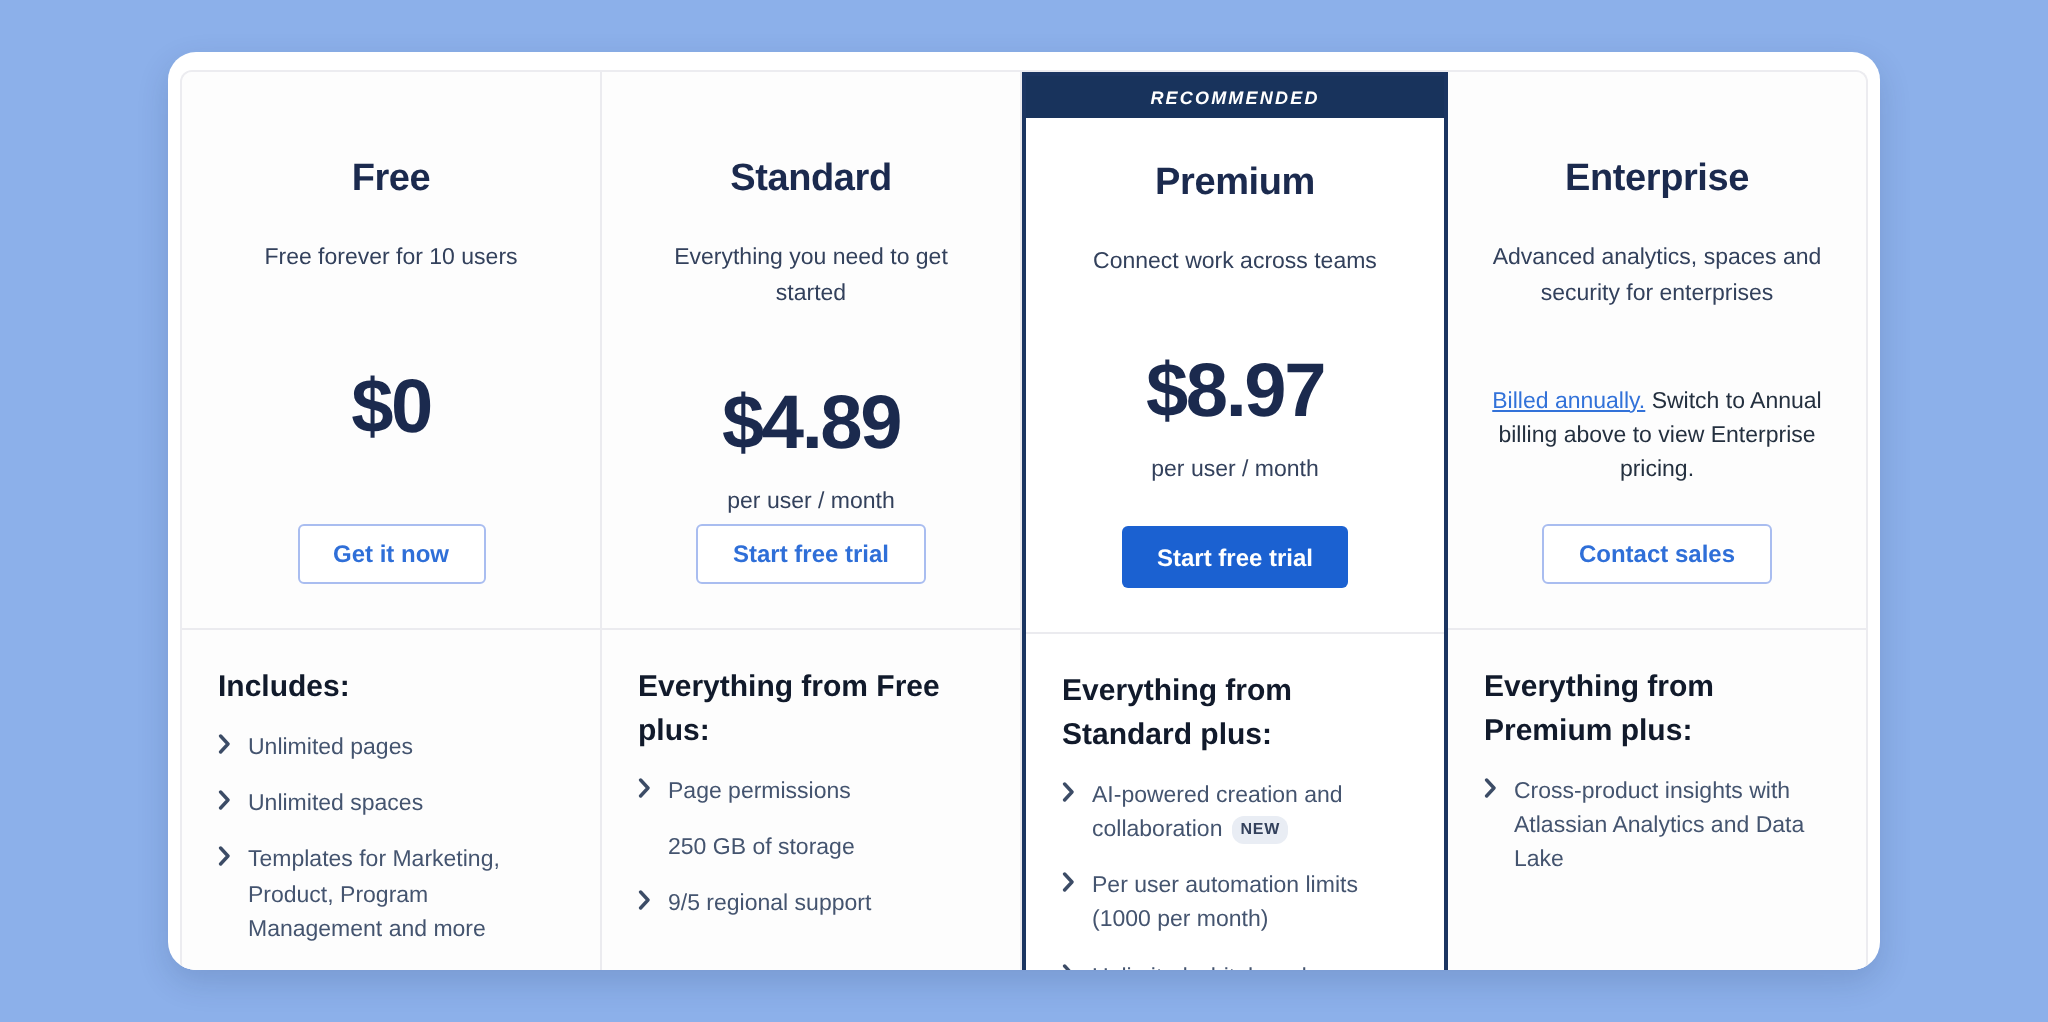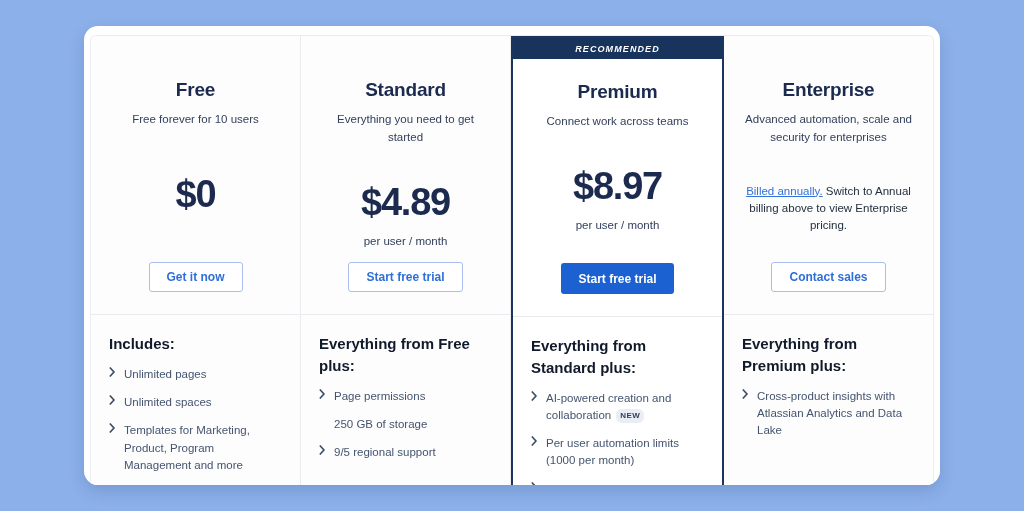--- a/index.html
+++ b/index.html
@@ -94,21 +94,21 @@
 
   .plan-name {
     font-size: 19px;
     font-weight: bold;
     color: #1b2a4e;
     letter-spacing: -0.2px;
     margin-top: 6px;
   }
 
   .plan-tagline {
-    margin-top: 10px;
+    margin-top: 20px;
     font-size: 11.5px;
     line-height: 1.55;
     color: #33415c;
     text-align: center;
     max-width: 168px;
   }
 
   .plan-price {
     font-size: 38px;
     font-weight: bold;
@@ -340,21 +340,21 @@
                 </svg>
               </span>
               <span class="feature-text"><span>Unlimited whiteboards</span></span>
             </div>
           </div>
         </div>
         <div class="plan-col">
           <div class="rec-badge spacer"></div>
           <div class="plan-top">
             <div class="plan-name">Enterprise</div>
-            <div class="plan-tagline">Advanced automation, scale and security for enterprises</div>
+            <div class="plan-tagline">Advanced analytics, spaces and security for enterprises</div>
             <div class="billing-note"><a class="billing-link">Billed annually.</a><span> Switch to Annual billing above to view Enterprise pricing.</span></div>
             <div class="cta-wrap"><button class="btn btn-outline">Contact sales</button></div>
           </div>
           <div class="plan-features">
             <div class="features-title">Everything from Premium plus:</div>
             <div class="feature-item">
               <span class="chev">
                 <svg width="7" height="10" viewBox="0 0 7 10" fill="none" xmlns="http://www.w3.org/2000/svg">
                   <path d="M1.3 1 L5 5 L1.3 9" stroke="currentColor" stroke-width="1.7" stroke-linecap="round" stroke-linejoin="round"></path>
                 </svg>

